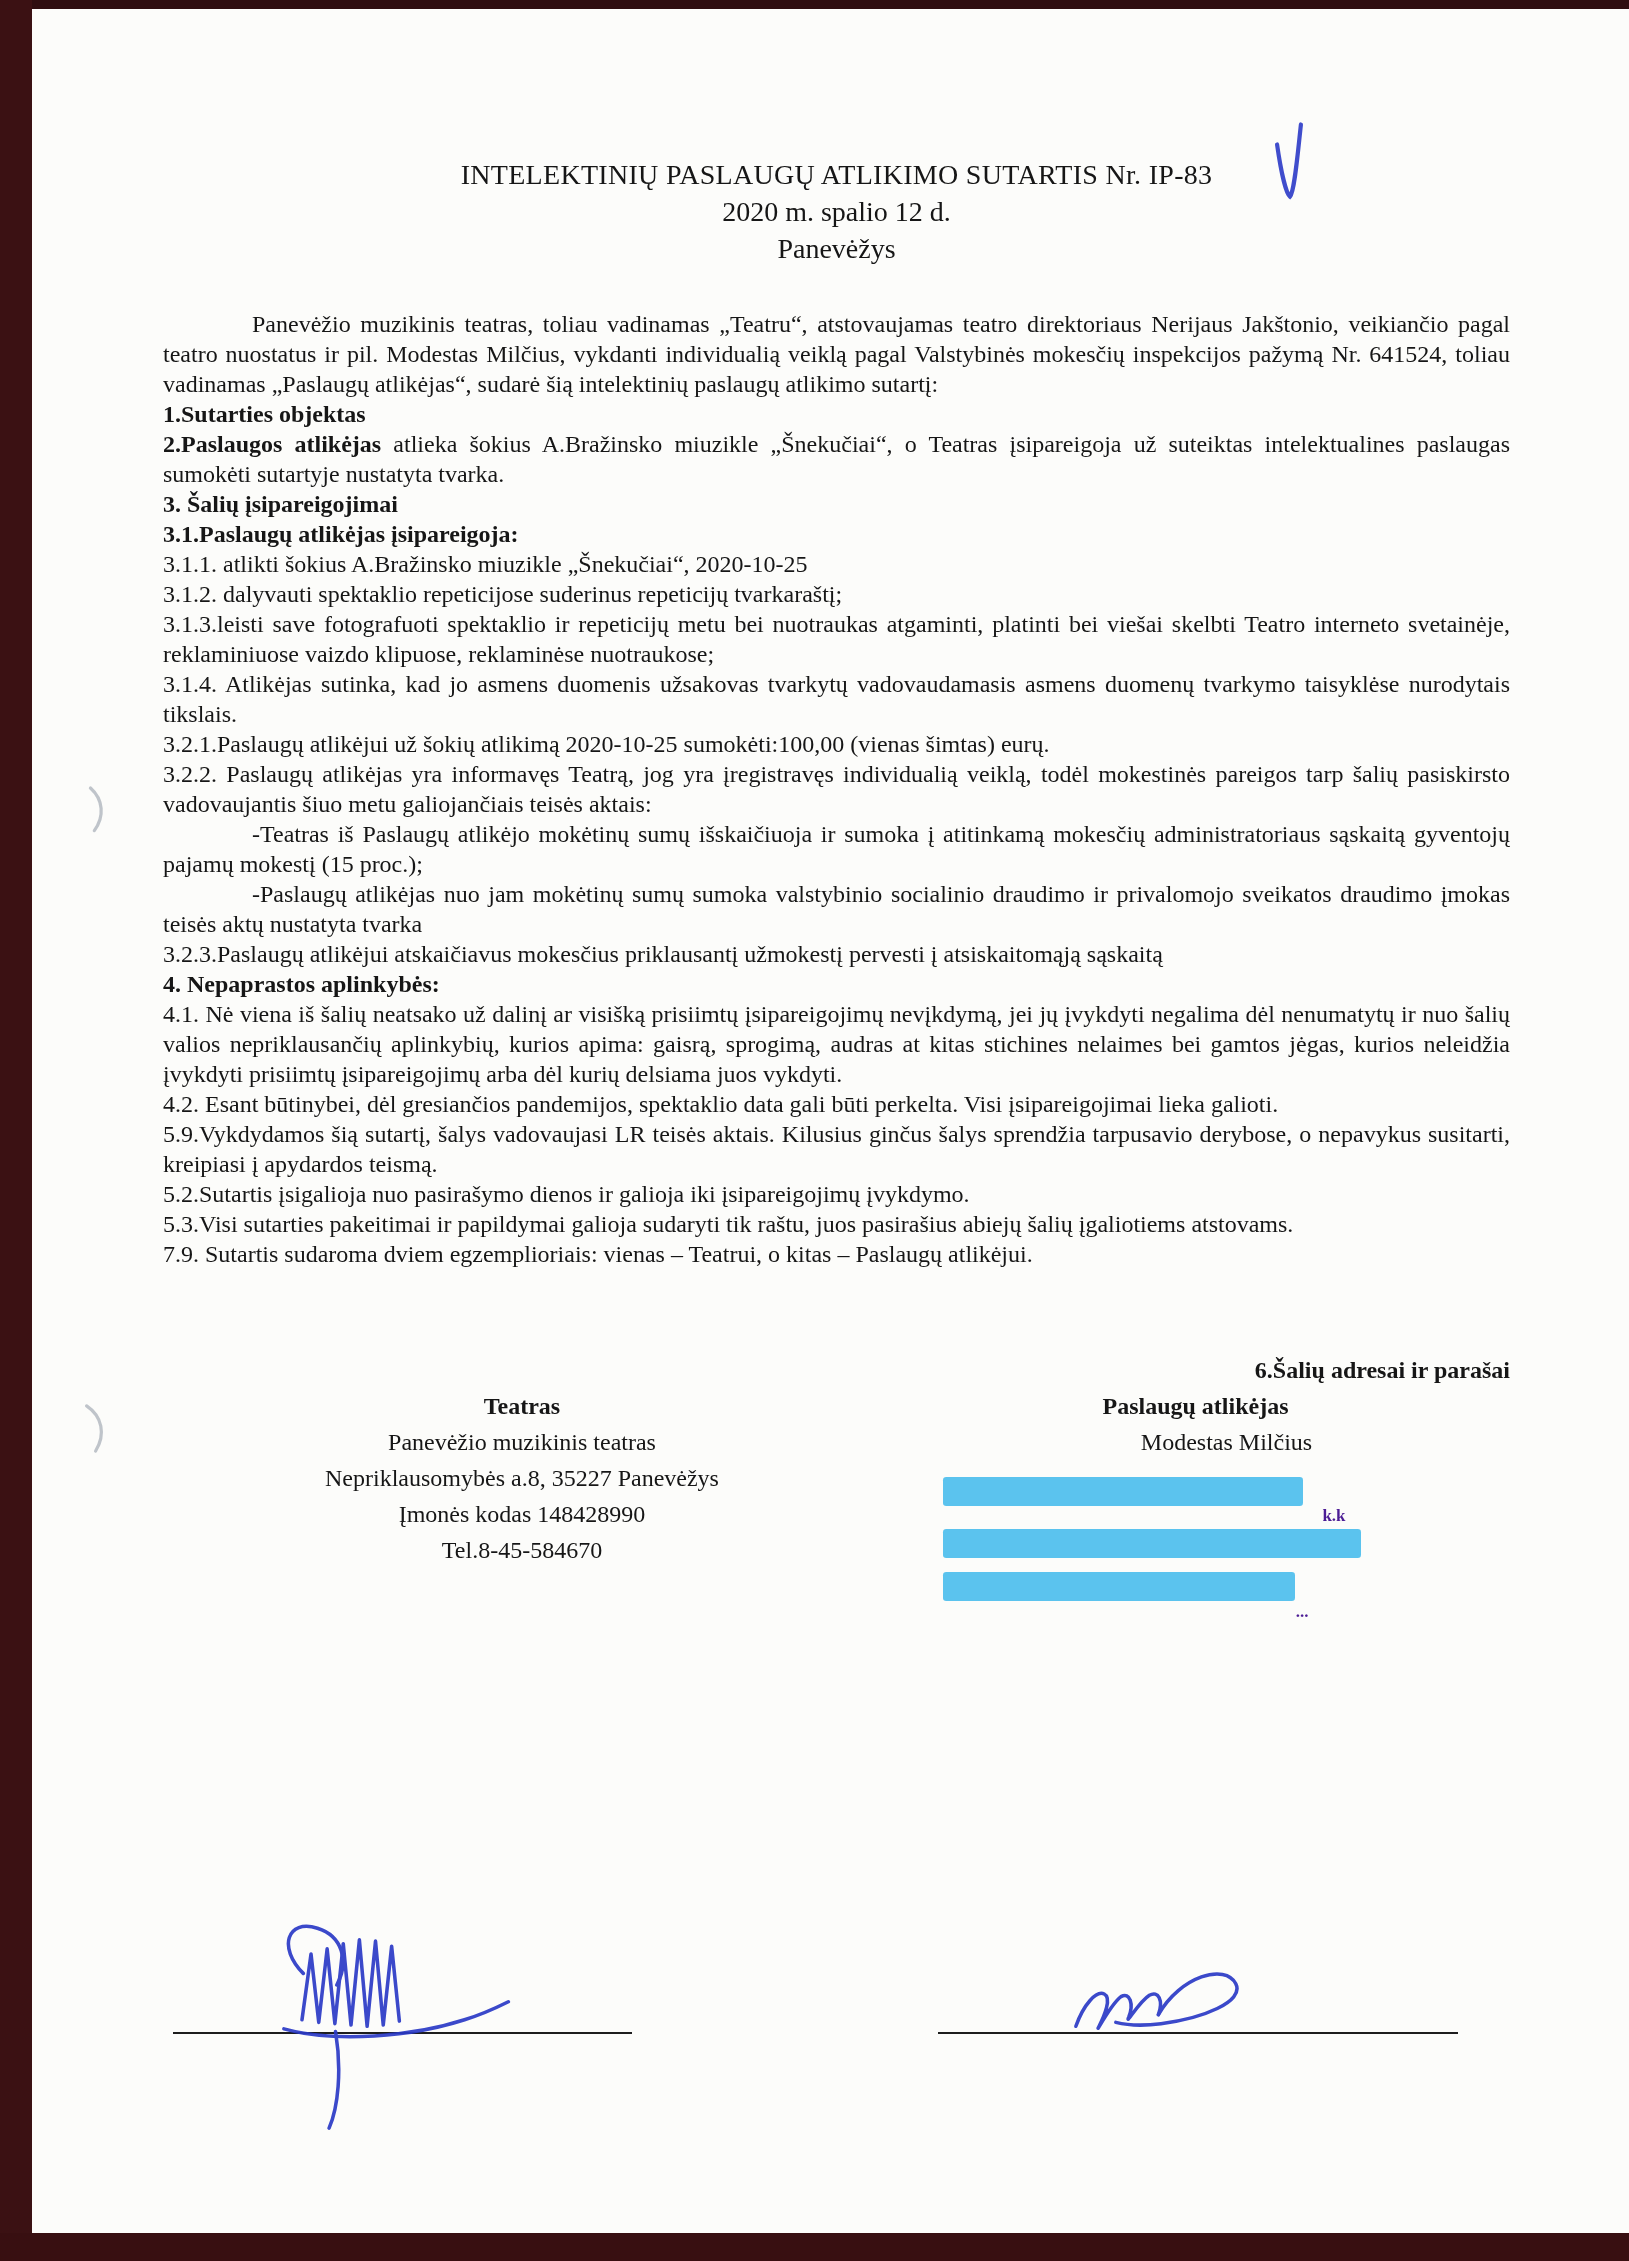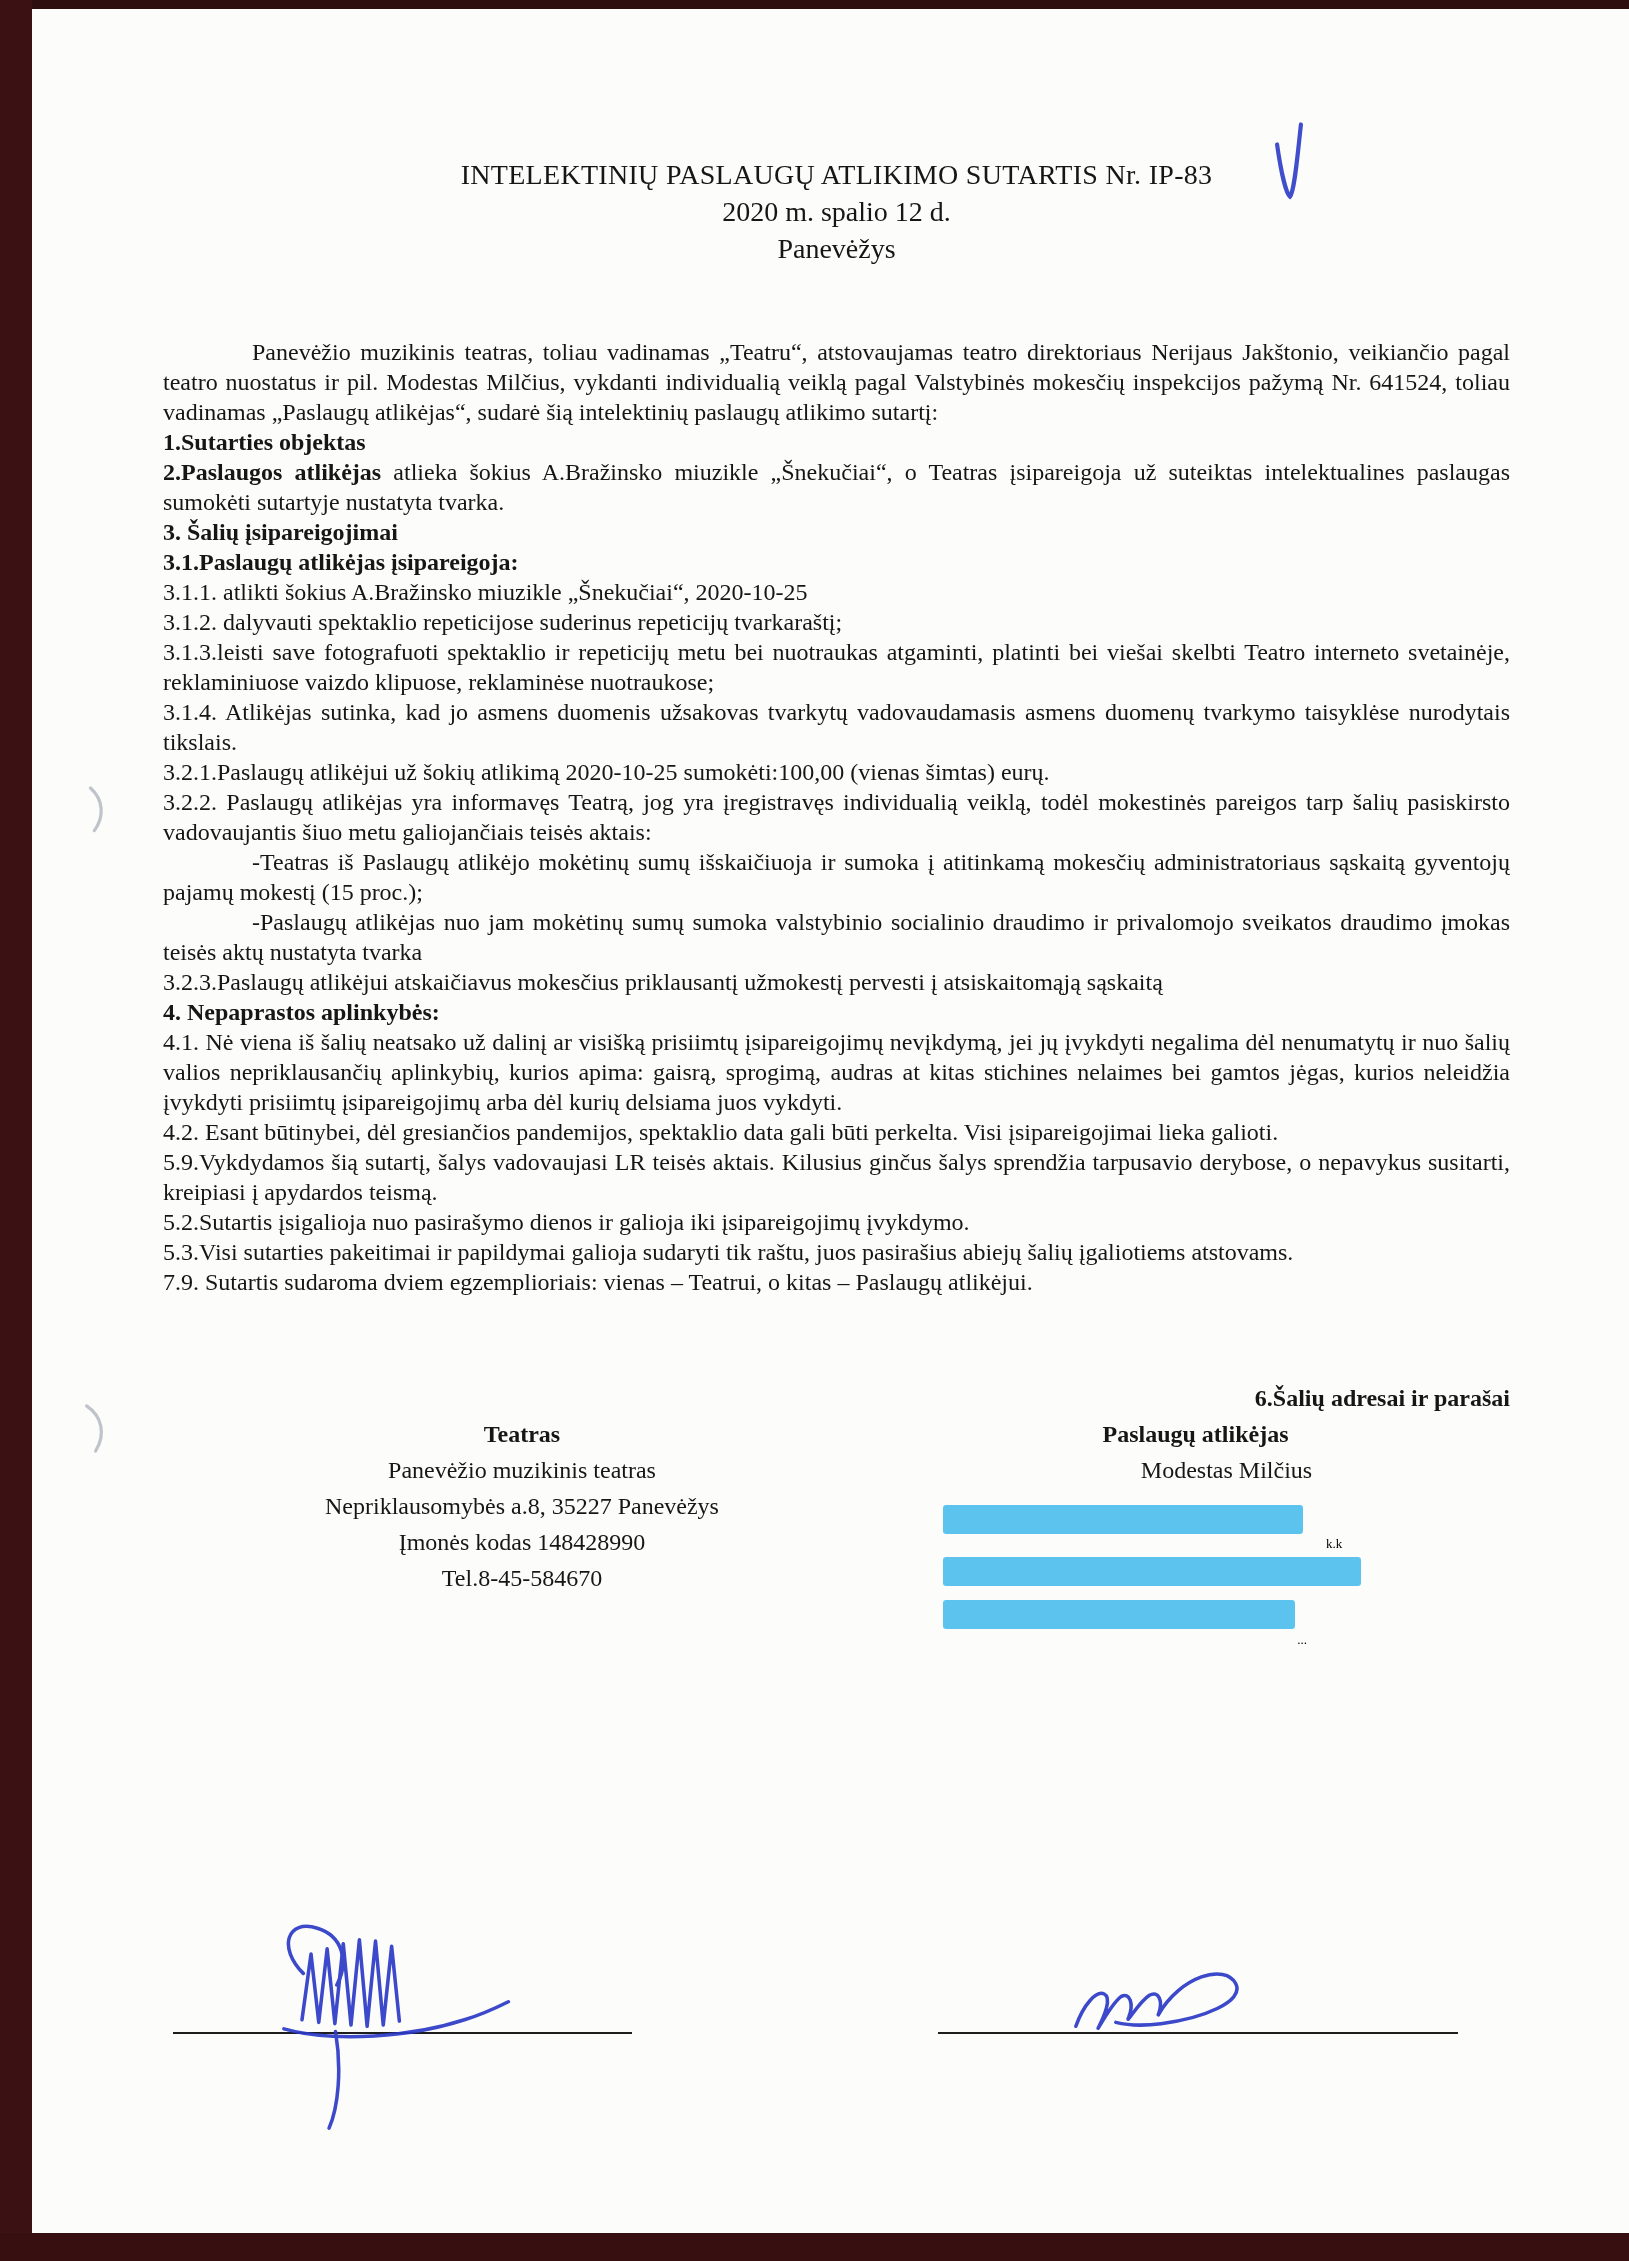--- a/index.html
+++ b/index.html
@@ -15,21 +15,21 @@
   
   .edge-top    { position:absolute; top:0; left:0; width:100%; height:9px; background:#2f0e10; }
   .edge-left   { position:absolute; top:0; left:0; width:32px; height:100%; background:#3b1113; }
   .edge-bottom { position:absolute; bottom:0; left:0; width:100%; height:28px; background:#380f11; }
 
   .content { position:absolute; left:163px; width:1347px; top:0; }
 
   .doc-header { padding-top:156px; text-align:center; font-size:28px; line-height:37px; }
   .doc-header .doc-title { letter-spacing:0.3px; }
 
-  .contract-body { margin-top:70px; }
+  .contract-body { margin-top:42px; }
   .para {
     margin:0;
     font-size:24px;
     line-height:30px;
     text-align:justify;
   }
   .para strong { font-weight:bold; }
   .first-indent { text-indent:89px; }
 
   .sig-section { margin-top:83px; font-size:24px; line-height:36px; }
@@ -44,24 +44,25 @@
     height:29px;
     background:#5bc3ee;
     border-radius:3.2px;
     margin-left:62px;
   }
   .bar1 { width:360px; margin-top:17px; }
   .bar2 { width:418px; margin-top:3.9px; }
   .bar3 { width:352px; margin-top:14px; }
   .fragment {
     margin-left:277px;
-    font-size:13px;
+    font-size:17px;
     line-height:19.3px;
     height:19.3px;
-    color:#000000;
+    color:#4c1d95;
+    font-weight:bold;
   }
   .fragment.f2 { margin-left:213px; margin-top:1.3px; }
 
   .sign-line { position:absolute; height:1.9px; background:#1d1d1d; }
   .sign-line.left  { left:173px;  top:2032px; width:459px; }
   .sign-line.right { left:938px; top:2032px; width:520px; }
 
   .overlay-svg { position:absolute; top:0; left:0; pointer-events:none; }
 </style>
 </head>

